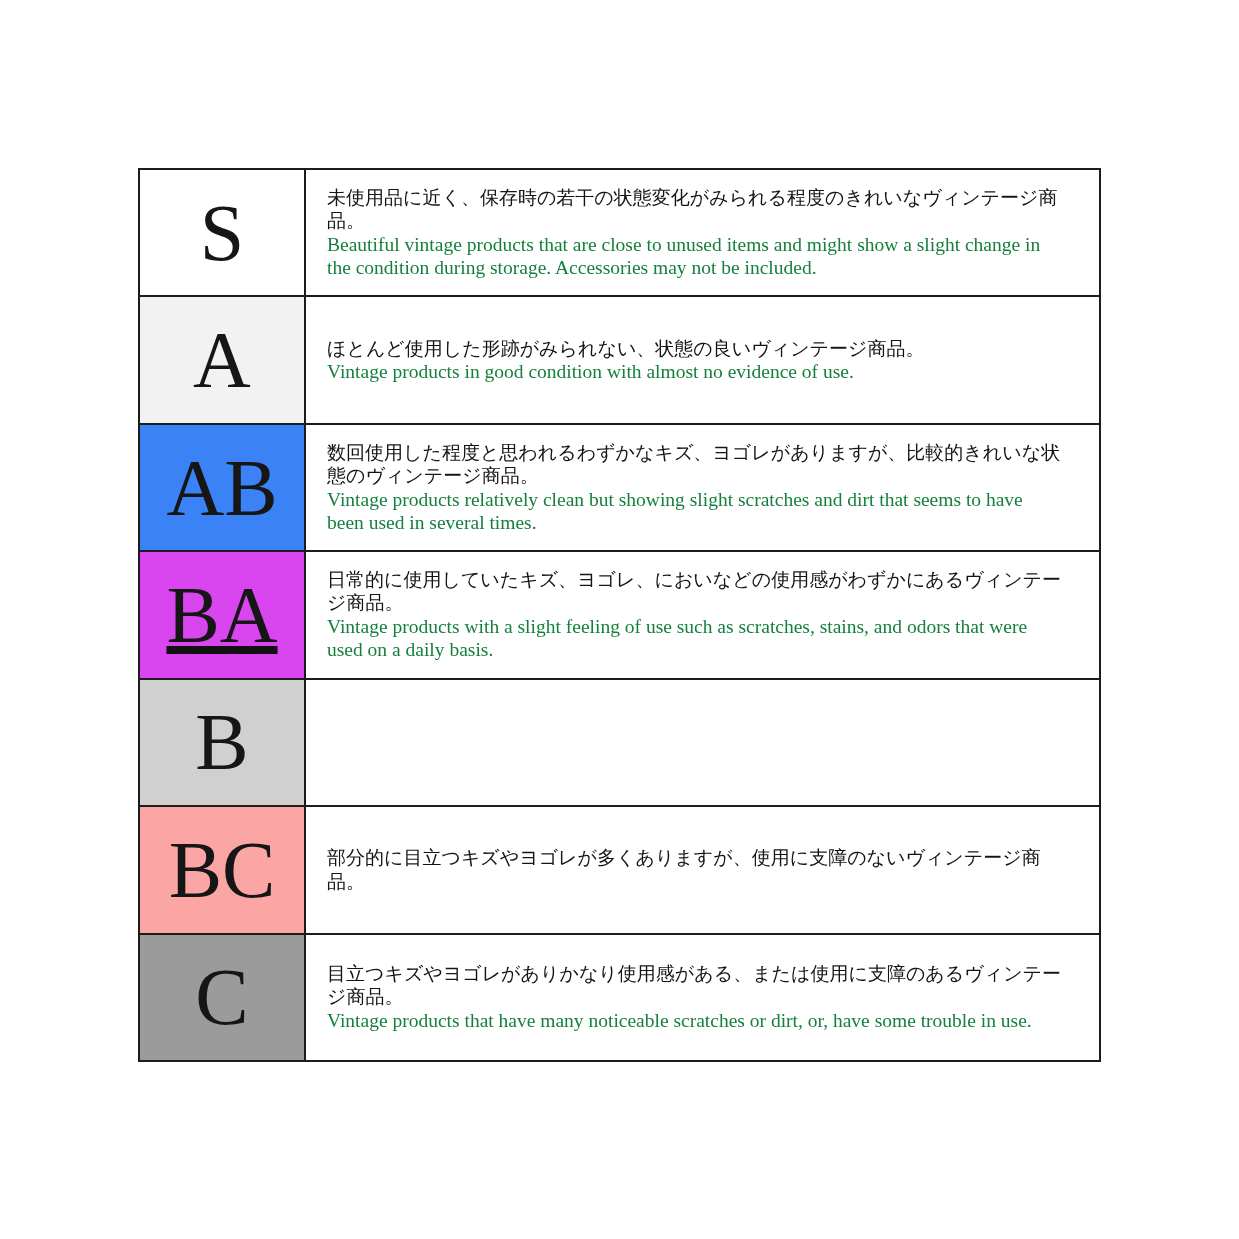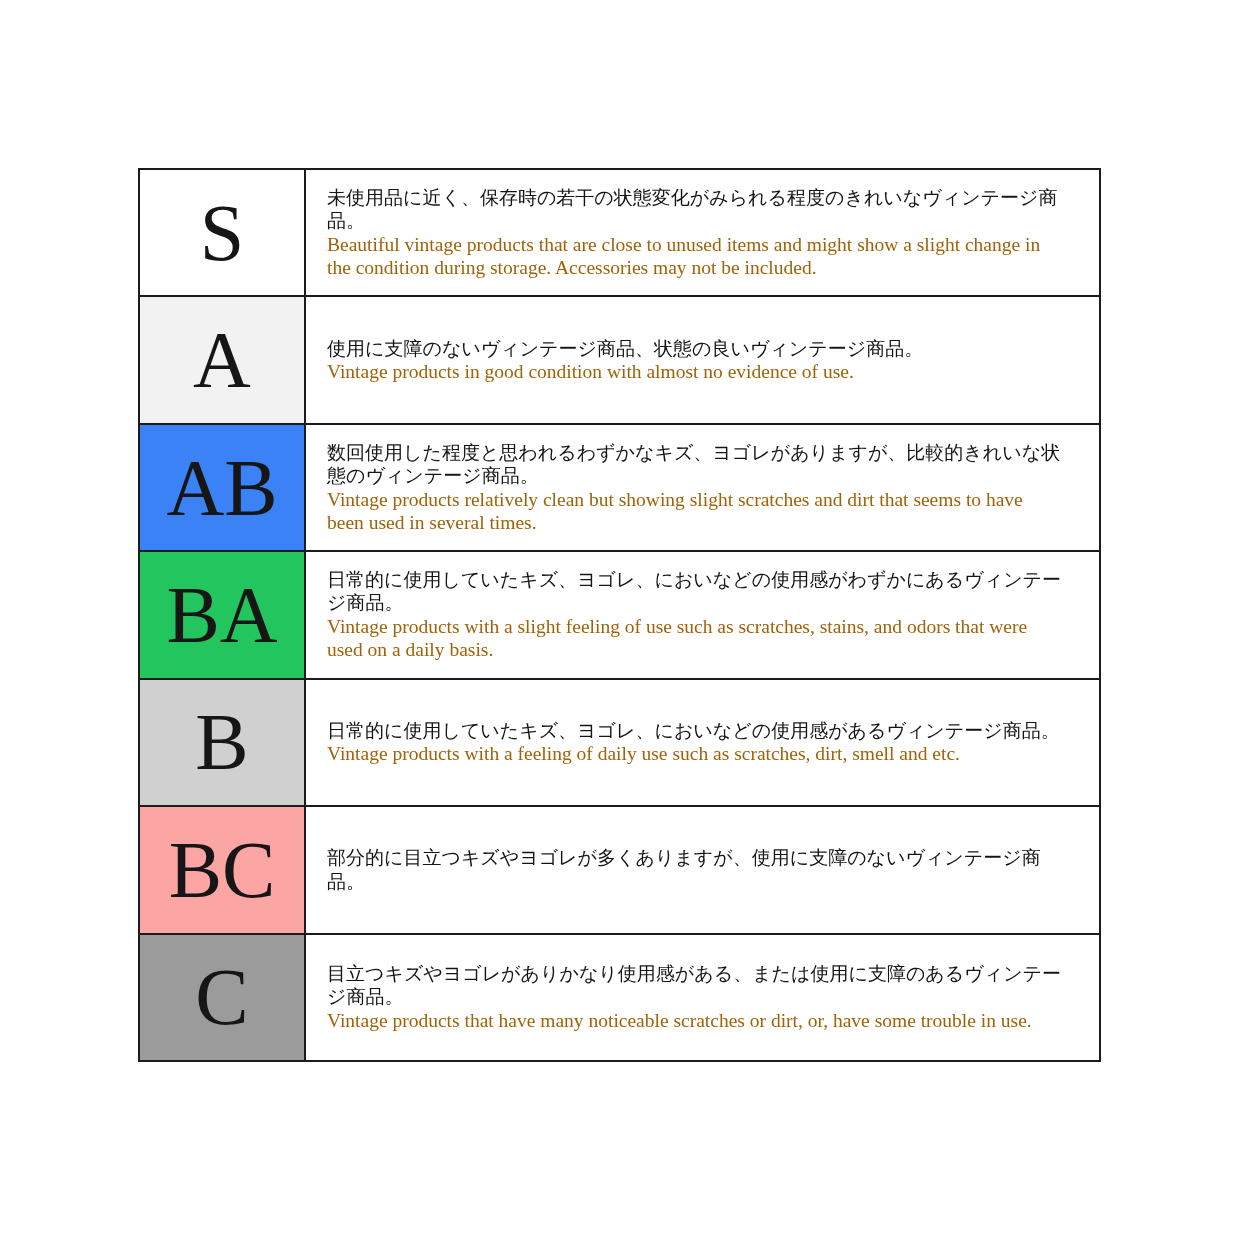--- a/index.html
+++ b/index.html
@@ -59,21 +59,21 @@
     background: #ffffff;
   }
   .desc-jp {
     font-size: 19px;
     line-height: 23.5px;
     color: #141414;
   }
   .desc-en {
     font-size: 19.5px;
     line-height: 23.5px;
-    color: #a16207;
+    color: #15803d;
   }
 </style>
 </head>
 <body>
 
 <div class="page">
   <div class="grade-table">
 
     <div class="grade-row">
       <div class="grade-cell" style="background-color: rgb(255, 255, 255);">
@@ -83,52 +83,48 @@
         <div class="desc-jp">未使用品に近く、保存時の若干の状態変化がみられる程度のきれいなヴィンテージ商品。</div>
         <div class="desc-en">Beautiful vintage products that are close to unused items and might show a slight change in the condition during storage. Accessories may not be included.</div>
       </div>
     </div>
 
     <div class="grade-row">
       <div class="grade-cell" style="background-color: rgb(242, 242, 242);">
         <span class="grade-letter">A</span>
       </div>
       <div class="desc-cell">
-        <div class="desc-jp">使用に支障のないヴィンテージ商品、状態の良いヴィンテージ商品。</div>
+        <div class="desc-jp">ほとんど使用した形跡がみられない、状態の良いヴィンテージ商品。</div>
         <div class="desc-en">Vintage products in good condition with almost no evidence of use.</div>
       </div>
     </div>
 
     <div class="grade-row">
       <div class="grade-cell" style="background-color: #3b82f6;">
         <span class="grade-letter">AB</span>
       </div>
       <div class="desc-cell">
         <div class="desc-jp">数回使用した程度と思われるわずかなキズ、ヨゴレがありますが、比較的きれいな状態のヴィンテージ商品。</div>
         <div class="desc-en">Vintage products relatively clean but showing slight scratches and dirt that seems to have been used in several times.</div>
       </div>
     </div>
 
     <div class="grade-row">
-      <div class="grade-cell" style="background-color: #22c55e;">
+      <div class="grade-cell" style="background-color: #d946ef; text-decoration: underline;">
         <span class="grade-letter">BA</span>
       </div>
       <div class="desc-cell">
         <div class="desc-jp">日常的に使用していたキズ、ヨゴレ、においなどの使用感がわずかにあるヴィンテージ商品。</div>
         <div class="desc-en">Vintage products with a slight feeling of use such as scratches, stains, and odors that were used on a daily basis.</div>
       </div>
     </div>
 
     <div class="grade-row">
       <div class="grade-cell" style="background-color: rgb(208, 208, 208);">
         <span class="grade-letter">B</span>
-      </div>
-      <div class="desc-cell">
-        <div class="desc-jp">日常的に使用していたキズ、ヨゴレ、においなどの使用感があるヴィンテージ商品。</div>
-        <div class="desc-en">Vintage products with a feeling of daily use such as scratches, dirt, smell and etc.</div>
       </div>
     </div>
 
     <div class="grade-row">
       <div class="grade-cell" style="background-color: #fca5a5;">
         <span class="grade-letter">BC</span>
       </div>
       <div class="desc-cell">
         <div class="desc-jp">部分的に目立つキズやヨゴレが多くありますが、使用に支障のないヴィンテージ商品。</div>
       </div>

